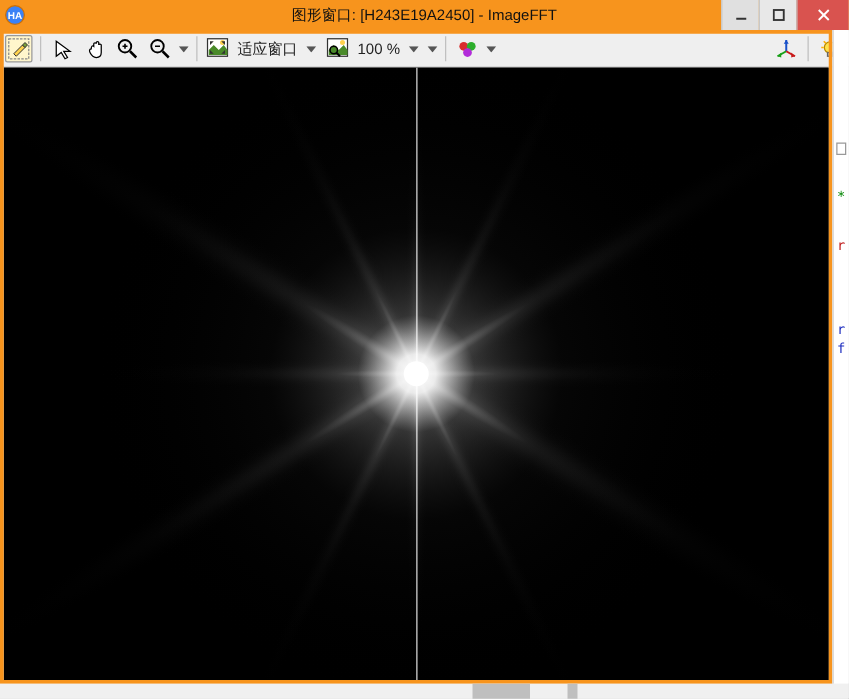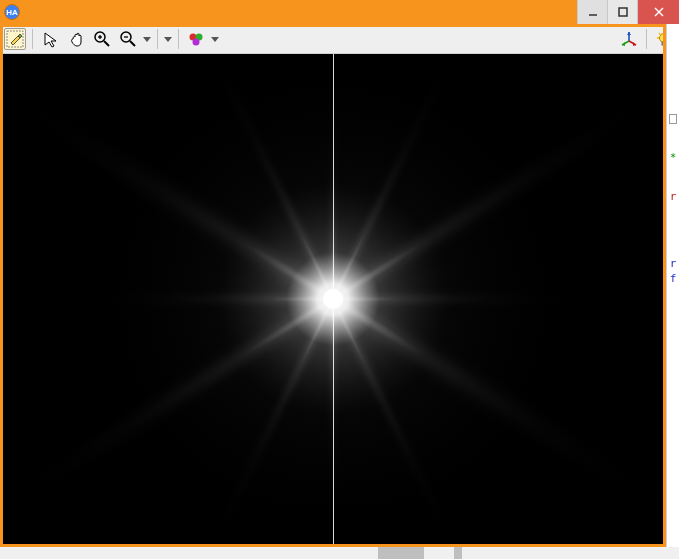--- a/index.html
+++ b/index.html
@@ -29,20 +29,21 @@
   .bottom-strip { position: absolute; left: 0; right: 0; bottom: 0; height: 12px; background: #f0f0f0; }
   .bottom-strip .seg { position: absolute; top: 0; bottom: 0; background: #bfbfbf; }
   .rs-item { font-size: 11px; font-family: Consolas, monospace; line-height: 1; }
   svg { display: block; }
 </style>
 </head>
 <body>
 
 <div class="titlebar">
   <div class="app-icon">HA</div>
+  <div class="title">图形窗口: [H243E19A2450] - ImageFFT</div>
   <div class="win-btns">
     <div class="win-btn min">
       <svg width="10" height="10">
           <line x1="1" y1="8" x2="9" y2="8" stroke="#333" stroke-width="1.5"></line>
         </svg>
     </div>
     <div class="win-btn max">
       <svg width="10" height="10">
           <rect x="1" y="1" width="8" height="8" fill="none" stroke="#333" stroke-width="1.5"></rect>
         </svg>
@@ -89,20 +90,53 @@
         <line x1="11" y1="11" x2="16" y2="16" stroke="#000" stroke-width="2"></line>
         <line x1="5" y1="7" x2="9" y2="7" stroke="#000" stroke-width="1.3"></line>
       </svg>
   </div>
   <div class="cb-arrow">
     <svg width="8" height="5">
         <path d="M0 0 L8 0 L4 5 Z" fill="#555"></path>
       </svg>
   </div>
   <div class="sep"></div>
+  <div class="combo">
+    <div class="cb-icon">
+      <svg width="18" height="18">
+        <rect x="1" y="1" width="16" height="14" fill="#fff" stroke="#333"></rect>
+        <path d="M2 10 L6 6 L10 10 L14 6 L17 10 L17 14 L2 14 Z" fill="#4a8a2a"></path>
+        <circle cx="13" cy="4" r="2" fill="#ffd24d"></circle>
+        <path d="M3 3 L6 3 L3 6 Z M15 3 L12 3 L15 6 Z M3 13 L6 13 L3 10 Z M15 13 L12 13 L15 10 Z" fill="#333"></path>
+      </svg>
+    </div>
+    <span class="cb-label">适应窗口</span>
+    <div class="cb-arrow">
+      <svg width="8" height="5">
+          <path d="M0 0 L8 0 L4 5 Z" fill="#555"></path>
+        </svg>
+    </div>
+  </div>
+  <div class="combo">
+    <div class="cb-icon">
+      <svg width="18" height="18">
+        <rect x="1" y="1" width="16" height="14" fill="#fff" stroke="#333"></rect>
+        <path d="M2 10 L6 6 L10 10 L14 6 L17 10 L17 14 L2 14 Z" fill="#4a8a2a"></path>
+        <circle cx="13" cy="4" r="2" fill="#ffd24d"></circle>
+        <circle cx="6" cy="10" r="3" fill="none" stroke="#000" stroke-width="1.2"></circle>
+        <line x1="8" y1="12" x2="11" y2="15" stroke="#000" stroke-width="1.5"></line>
+      </svg>
+    </div>
+    <span class="cb-label">100 %</span>
+    <div class="cb-arrow">
+      <svg width="8" height="5">
+          <path d="M0 0 L8 0 L4 5 Z" fill="#555"></path>
+        </svg>
+    </div>
+  </div>
   <div class="cb-arrow">
     <svg width="8" height="5">
         <path d="M0 0 L8 0 L4 5 Z" fill="#555"></path>
       </svg>
   </div>
   <div class="sep"></div>
   <div class="tool-btn">
     <svg width="18" height="18">
       <circle cx="6" cy="7" r="3.5" fill="#d92c2c"></circle>
       <circle cx="12" cy="7" r="3.5" fill="#2cae2c"></circle>

